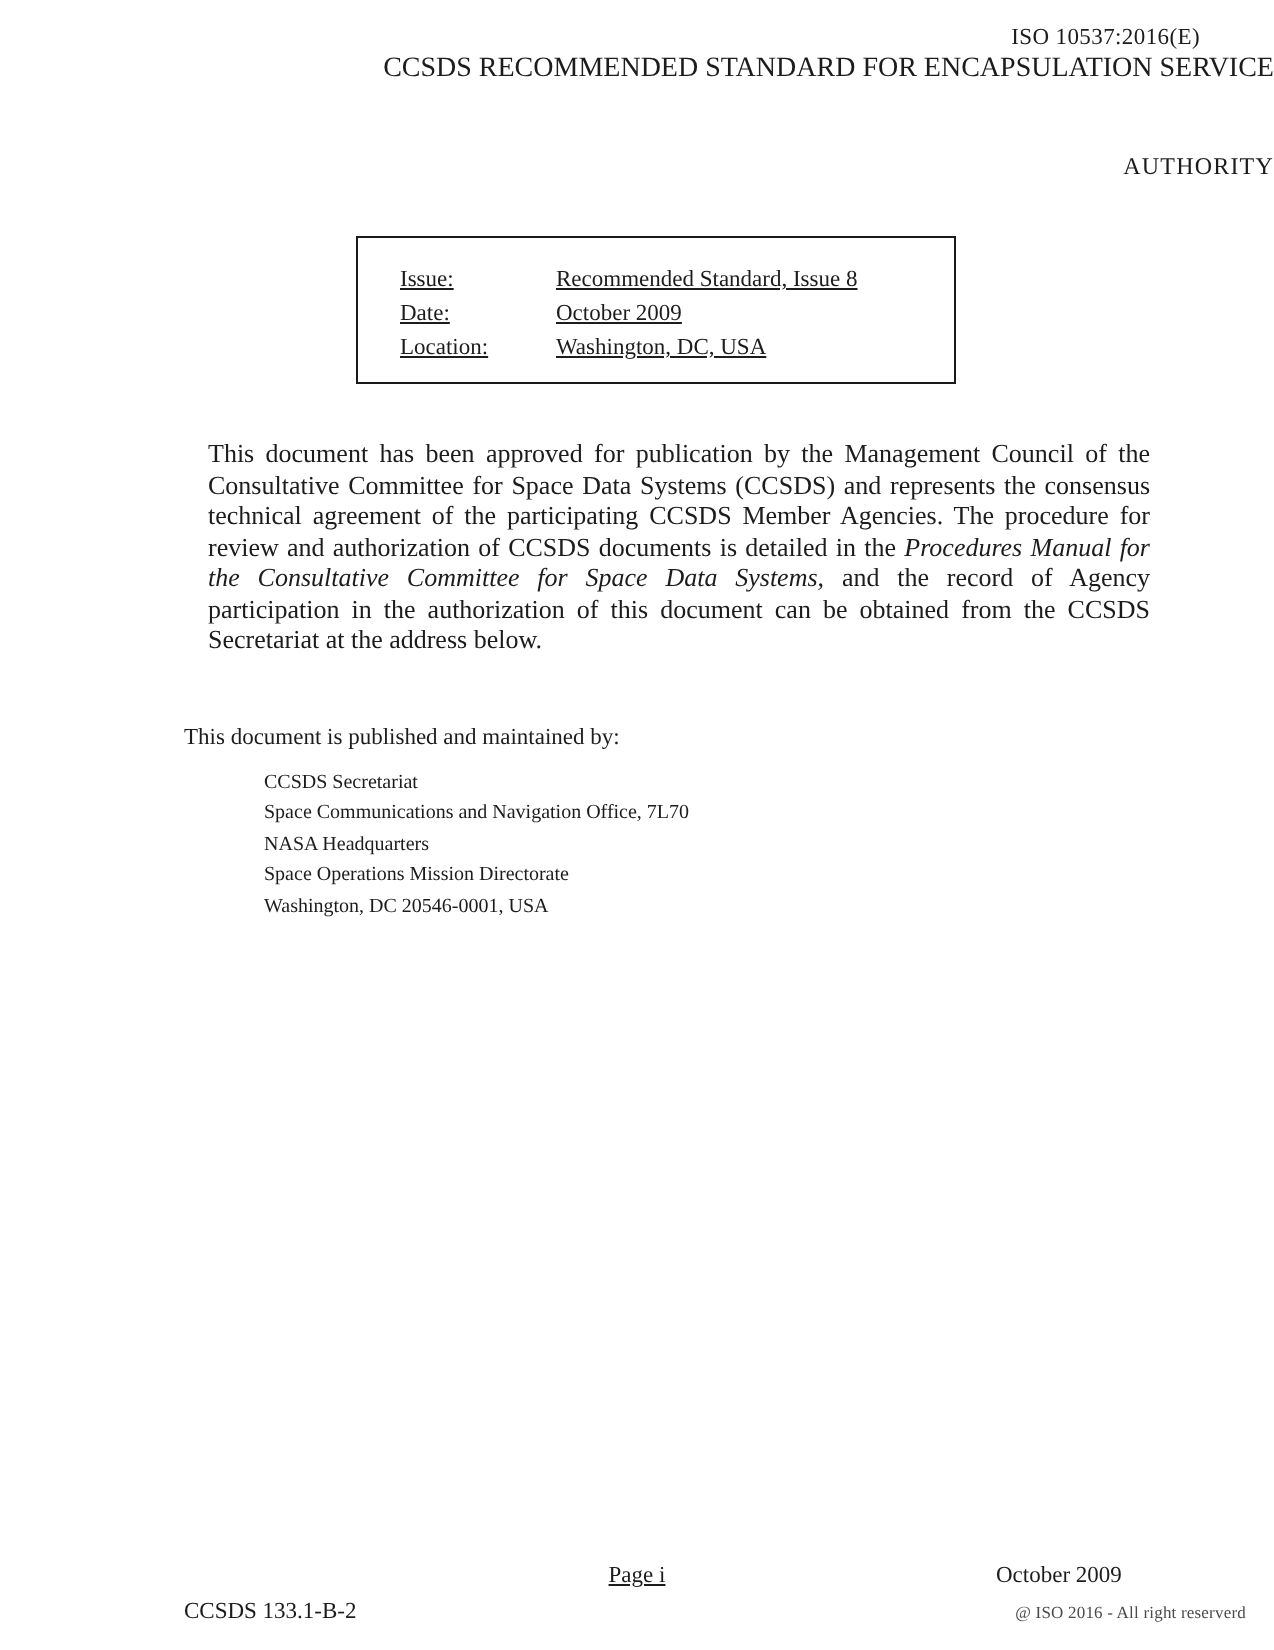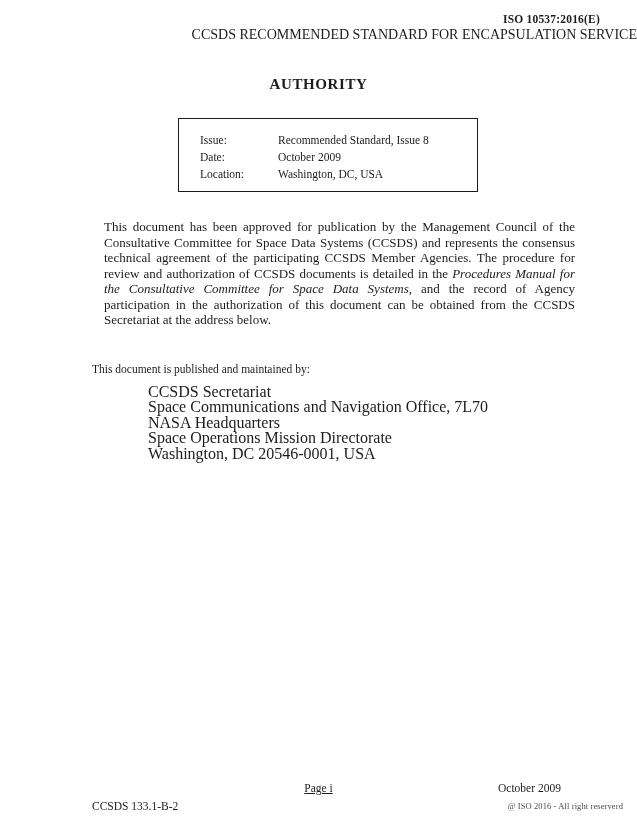--- a/index.html
+++ b/index.html
@@ -17,54 +17,55 @@
     overflow: hidden;
   }
   
   .header-iso {
     position: absolute;
     top: 13px;
     left: 0;
     right: 37px;
     text-align: right;
     font-size: 11.5px;
-    font-weight: bold;
+    font-weight: normal;
     letter-spacing: 0.2px;
     margin-left: 20px;
   }
   .header-standard {
     position: absolute;
     top: 27px;
     left: 0;
     width: 100%;
     text-align: right;
     font-size: 14px;
   }
   
   .doc-title {
     position: absolute;
     top: 76px;
     left: 0;
     width: 100%;
-    text-align: center;
-    font-size: 15px;
-    font-weight: bold;
+    text-align: right;
+    font-size: 12px;
+    font-weight: normal;
     letter-spacing: 0.6px;
   }
   
   .authority-box {
     position: absolute;
     top: 118px;
     left: 178px;
     width: 300px;
     height: 74px;
     border: 1.5px solid #1a1a1a;
     box-sizing: border-box;
     padding: 13px 0 0 21px;
     font-size: 11.5px;
+    text-decoration: underline;
   }
   .authority-row {
     display: flex;
     line-height: 17px;
   }
   .authority-row .lbl {
     width: 78px;
     flex: 0 0 78px;
   }
   
@@ -85,23 +86,22 @@
     top: 349px;
     left: 92px;
     width: 471px;
     font-size: 11.5px;
     margin-top: 14px;
   }
   .publisher-address {
     position: absolute;
     top: 384px;
     left: 132px;
-    font-size: 16px;
+    font-size: 10px;
     line-height: 15.4px;
-    margin-left: 16px;
   }
   
   .footer-doc-number {
     position: absolute;
     top: 800px;
     left: 92px;
     font-size: 11.5px;
   }
   .footer-page {
     position: absolute;

